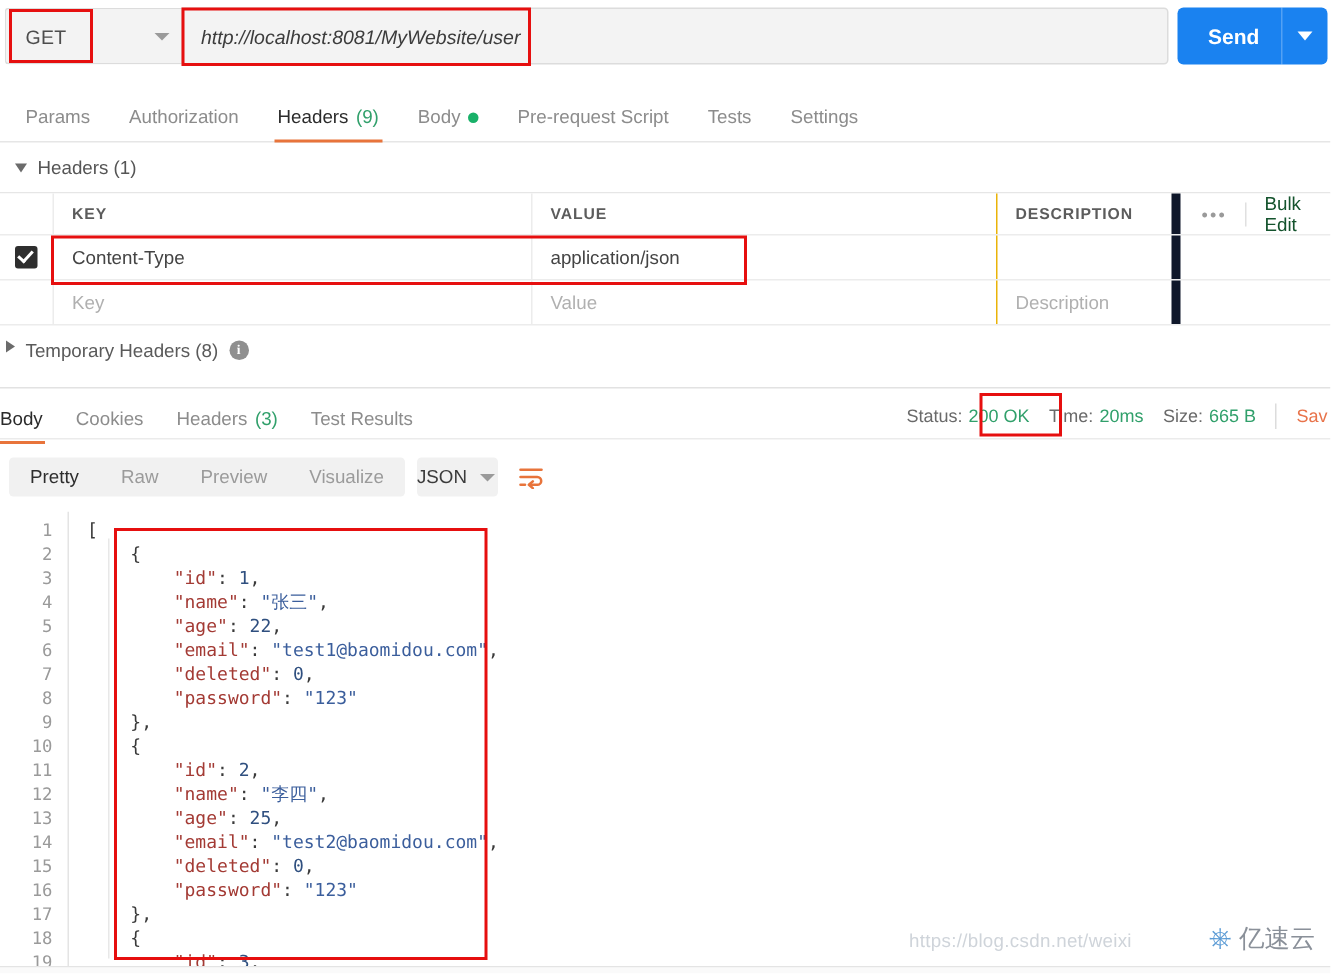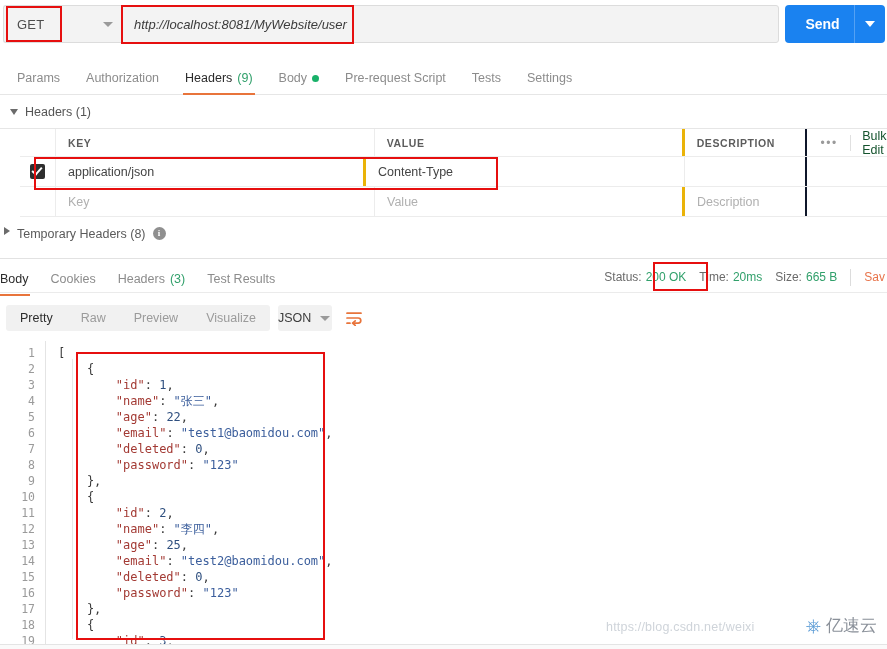--- a/index.html
+++ b/index.html
@@ -91,40 +91,40 @@
   }
   .tri-right {
     width: 0; height: 0; border-top: 4.5px solid transparent;
     border-bottom: 4.5px solid transparent; border-left: 6px solid #6b6b6b;
   }
 
   .tbl {
     position: absolute; left: 0; top: 128px; width: 887px;
     border-top: 1px solid #e6e6e6;
   }
-  .trow { display: flex; height: 30px; border-bottom: 1px solid #ececec; margin-left: 20px; }
+  .trow { display: flex; height: 30px; border-bottom: 1px solid #ececec; }
   .trow.head { height: 28px; background: #fff; }
   .cell-chk {
     width: 36px; display: flex; align-items: center; justify-content: center;
     border-right: 1px solid #ececec;
   }
   .cell-chk.blank { border-right: 1px solid #ececec; }
   .chk {
     width: 15px; height: 15px; background: #2e2e2e; border-radius: 2px;
     position: relative;
   }
   .chk::after {
     content: ""; position: absolute; left: 4px; top: 1px;
     width: 4px; height: 8px; border: solid #fff;
     border-width: 0 2px 2px 0; transform: rotate(42deg);
   }
   .cell { display: flex; align-items: center; padding-left: 12px; font-size: 12.5px; }
   .c-key   { width: 319px; border-right: 1px solid #ececec; }
-  .c-val   { width: 310px; border-right: 3px solid #eab308; }
-  .c-desc  { width: 122px; border-right: 2px solid #0f172a; }
+  .c-val   { width: 310px; border-right: 1px solid #eab308; }
+  .c-desc  { width: 122px; border-right: 6px solid #0f172a; }
   .c-extra { flex: 1; display: flex; align-items: center; gap: 12px; padding-left: 14px; }
   .head .cell {
     font-size: 10.5px; font-weight: bold; color: #5c5c5c; letter-spacing: .6px;
   }
   .val-dark { color: #444; }
   .val-ph { color: #b0b0b0; }
   .dots { letter-spacing: 1.5px; color: #9a9a9a; font-size: 12px; }
   .vsep { width: 1px; height: 16px; background: #e0e0e0; }
   .bulk { color: #14532d; font-size: 12.5px; }
 
@@ -317,22 +317,22 @@
         <span class="dots">•••</span>
         <span class="vsep"></span>
         <span class="bulk">Bulk Edit</span>
       </div>
     </div>
 
     <div class="trow">
       <div class="cell-chk">
         <span class="chk"></span>
       </div>
+      <div class="cell c-key val-dark">Content-Type</div>
       <div class="cell c-val val-dark">application/json</div>
-      <div class="cell c-key val-dark">Content-Type</div>
       <div class="cell c-desc"></div>
       <div class="c-extra"></div>
     </div>
 
     <div class="trow">
       <div class="cell-chk blank"></div>
       <div class="cell c-key val-ph">Key</div>
       <div class="cell c-val val-ph">Value</div>
       <div class="cell c-desc val-ph">Description</div>
       <div class="c-extra"></div>

